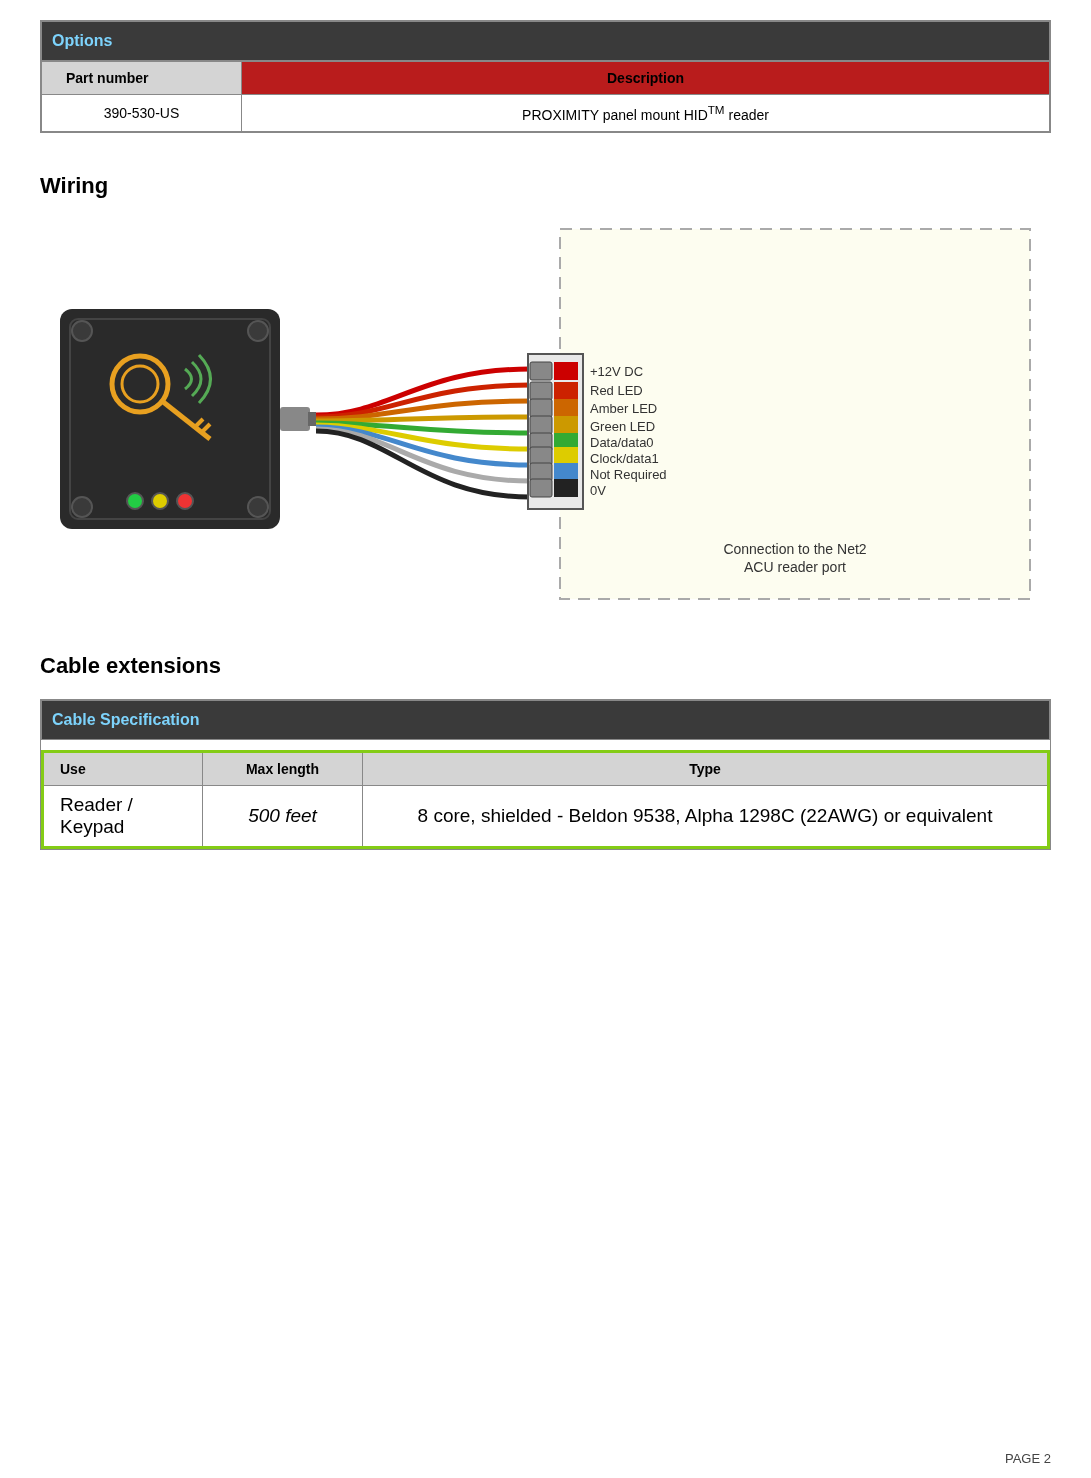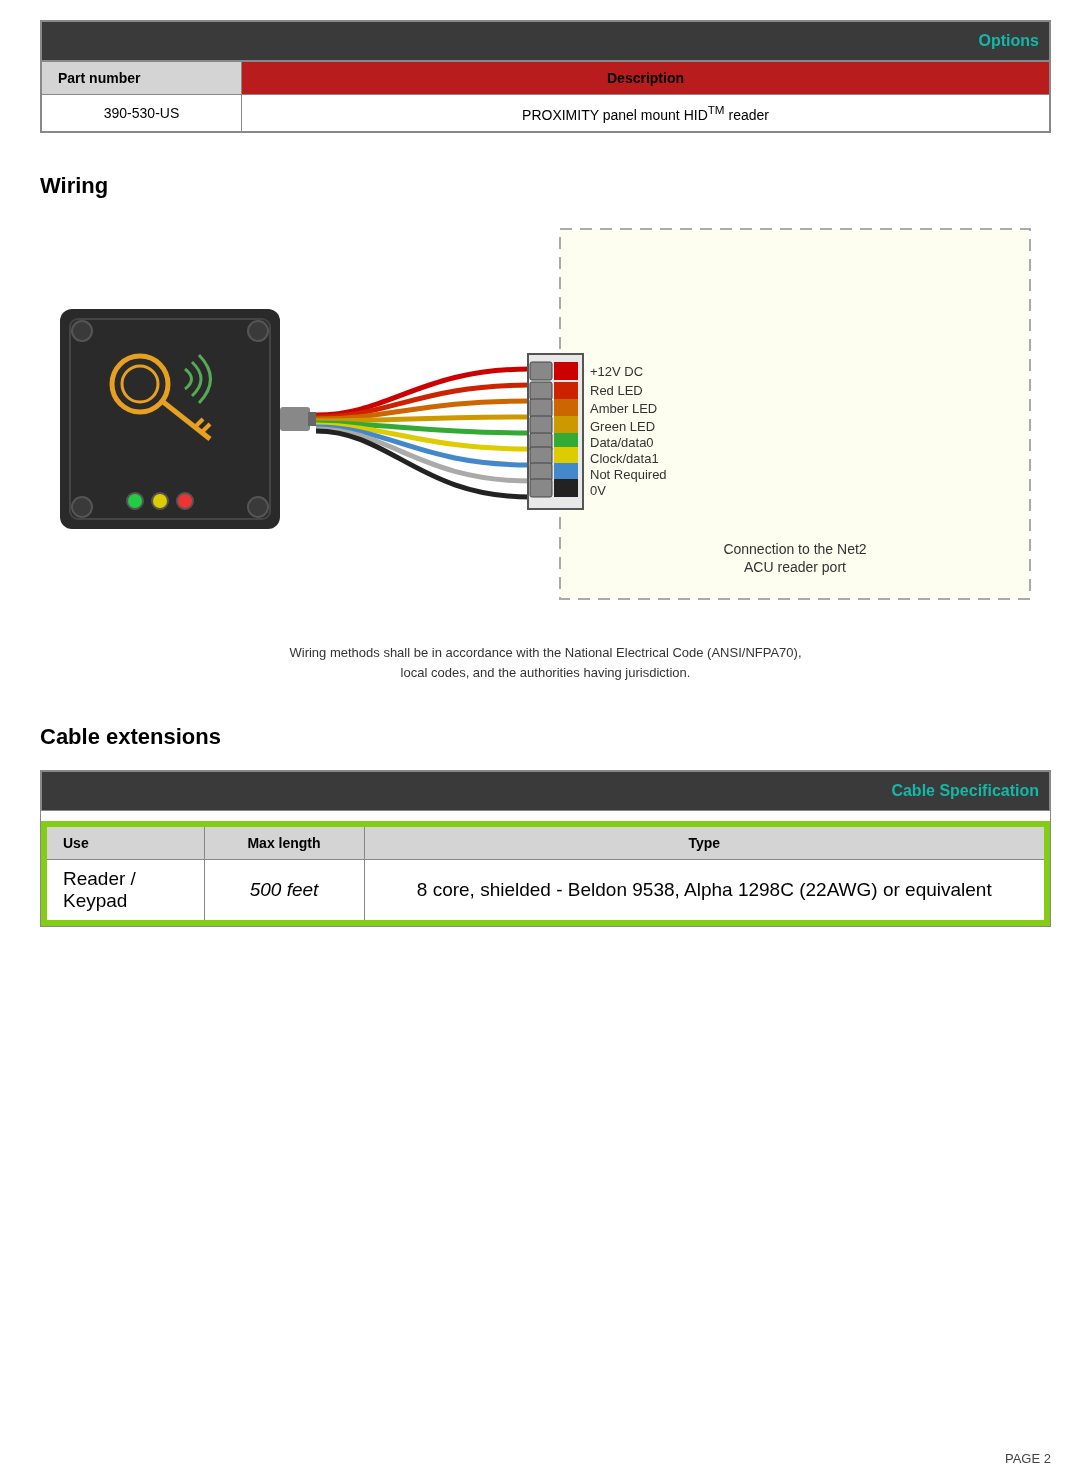--- a/index.html
+++ b/index.html
@@ -11,22 +11,22 @@
       position: relative;
       padding: 20px 40px 60px 40px;
     }
 
     
     .options-section {
       margin-bottom: 40px;
     }
     .table-title-row {
       background: #3a3a3a;
-      color: #14b8a6;
-      text-align: right;
+      color: #7dd3fc;
+      text-align: left;
       font-weight: bold;
       font-size: 16px;
       padding: 10px;
       border: 1px solid #888;
     }
     .options-table {
       width: 100%;
       border-collapse: collapse;
       border: 1px solid #888;
     }
@@ -66,21 +66,21 @@
       line-height: 1.6;
     }
 
     
     .cable-section {
       margin-top: 20px;
     }
     .cable-table {
       width: 100%;
       border-collapse: collapse;
-      border: 6px solid #84cc16;
+      border: 3px solid #84cc16;
       margin-top: 10px;
     }
     .cable-table th {
       background: #d4d4d4;
       border: 1px solid #888;
       padding: 8px 16px;
       font-weight: bold;
       font-size: 14px;
       text-align: left;
     }
@@ -110,21 +110,21 @@
   </style>
 </head>
 <body>
 
 <div class="options-section">
   <div class="options-table" style="border-collapse:collapse; border:1px solid #888; width:100%;">
     <div class="table-title-row">Options</div>
     <table style="width:100%; border-collapse:collapse;">
       <thead>
         <tr>
-          <th style="background:#d4d4d4; border:1px solid #888; padding:8px 16px; font-size:14px; width:200px; text-align:left;">Part number</th>
+          <th style="background:#d4d4d4; border:1px solid #888; padding:8px 24px; font-size:14px; width:200px; text-align:left;">Part number</th>
           <th style="background:#b91c1c; border:1px solid #888; padding:8px 16px; font-size:14px; text-align:center;">Description</th>
         </tr>
       </thead>
       <tbody>
         <tr>
           <td style="border:1px solid #888; padding:8px 16px; font-size:14px; text-align:center;">390-530-US</td>
           <td style="border:1px solid #888; padding:8px 16px; font-size:14px; text-align:center;margin-top:44px;">
             PROXIMITY panel mount HID<sup>TM</sup> reader
           </td>
         </tr>
@@ -220,24 +220,20 @@
       <text x="550" y="228" font-size="13" font-family="Arial" fill="#333">Data/data0</text>
       <text x="550" y="244" font-size="13" font-family="Arial" fill="#333">Clock/data1</text>
       <text x="550" y="260" font-size="13" font-family="Arial" fill="#333">Not Required</text>
       <text x="550" y="276" font-size="13" font-family="Arial" fill="#333">0V</text>
 
       <text x="755" y="335" font-size="14" font-family="Arial" fill="#333" text-anchor="middle">Connection to the Net2</text>
       <text x="755" y="353" font-size="14" font-family="Arial" fill="#333" text-anchor="middle">ACU reader port</text>
     </svg>
   </div>
 
-  <div class="wiring-note">
-    <span>Wiring methods shall be in accordance with the National Electrical Code (ANSI/NFPA70),</span><br>
-    <span>local codes, and the authorities having jurisdiction.</span>
-  </div>
 </div>
 
 <div class="cable-section">
   <div class="section-title">Cable extensions</div>
 
   <div style="border:1px solid #888; margin-top:10px;">
     <div class="table-title-row">Cable Specification</div>
     <table class="cable-table">
       <thead>
         <tr>

